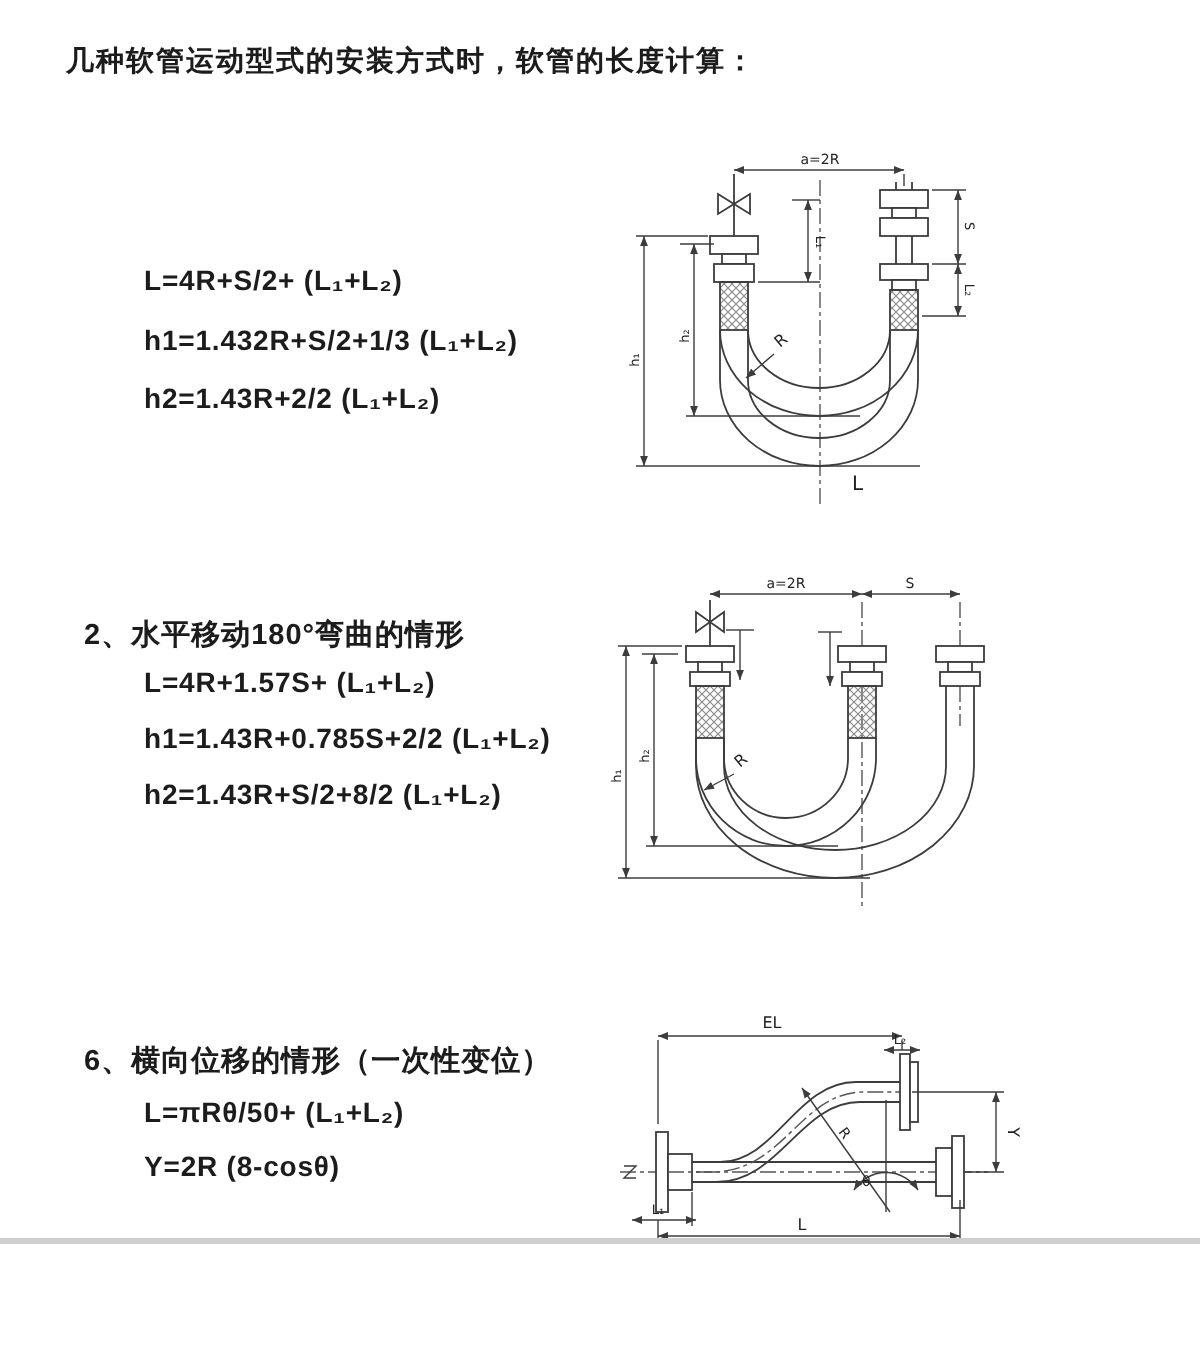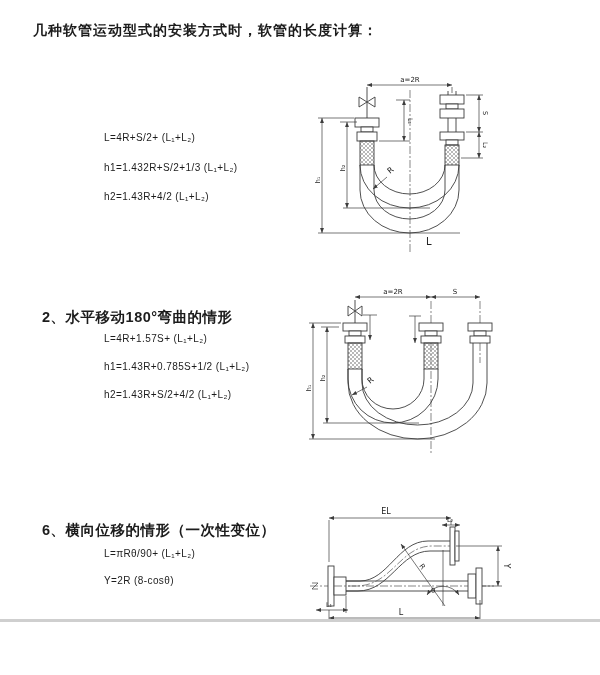--- a/index.html
+++ b/index.html
@@ -1,21 +1,21 @@
 <!DOCTYPE html>
 <html><head>
 <meta charset="utf-8">
 <style>
   html,body{margin:0;padding:0;background:#ffffff;}
   .page{position:relative;width:600px;height:622px;background:#fff;overflow:hidden;
         font-family:"Liberation Sans","DejaVu Sans",sans-serif;color:#1c1c1c;}
   .txt{position:absolute;white-space:nowrap;}
   .title{left:33px;top:22px;font-size:14px;font-weight:700;letter-spacing:1px;}
   .head{font-size:14.5px;font-weight:600;letter-spacing:0.5px;}
-  .frm{font-size:10px;font-weight:400;letter-spacing:0.4px;margin-left:32px;}
+  .frm{font-size:14px;font-weight:700;letter-spacing:0.4px;}
   .s1-h{left:42px;top:103px;} .s1-f0{left:72px;top:132px;} .s1-f1{left:72px;top:162px;} .s1-f2{left:72px;top:191px;}
   .s2-h{left:42px;top:308px;} .s2-f0{left:72px;top:333px;} .s2-f1{left:72px;top:361px;} .s2-f2{left:72px;top:389px;}
   .s3-h{left:42px;top:521px;} .s3-f0{left:72px;top:548px;} .s3-f1{left:72px;top:575px;} .s3-f2{left:72px;top:601px;}
   svg{position:absolute;}
   .d1{left:310px;top:70px;} .d2{left:303px;top:283px;} .d3{left:298px;top:498px;}
   .obj{stroke:#3c3c3c;stroke-width:0.9;fill:none;}
   .objf{stroke:#3c3c3c;stroke-width:0.9;fill:#ffffff;}
   .dim{stroke:#3c3c3c;stroke-width:0.7;fill:none;}
   .cl{stroke:#555;stroke-width:0.7;fill:none;stroke-dasharray:8 2 2 2;}
   .braid{stroke:#3c3c3c;stroke-width:0.9;}
@@ -25,29 +25,29 @@
 </style>
 </head>
 <body>
 
 <div class="page">
 
   <div class="txt title">几种软管运动型式的安装方式时，软管的长度计算：</div>
 
   <div class="txt frm s1-f0">L=4R+S/2+ (L₁+L₂)</div>
   <div class="txt frm s1-f1">h1=1.432R+S/2+1/3 (L₁+L₂)</div>
-  <div class="txt frm s1-f2">h2=1.43R+4/2 (L₁+L₂)</div>
+  <div class="txt frm s1-f2">h2=1.43R+2/2 (L₁+L₂)</div>
 
   <div class="txt head s2-h">2、水平移动180°弯曲的情形</div>
   <div class="txt frm s2-f0">L=4R+1.57S+ (L₁+L₂)</div>
-  <div class="txt frm s2-f1">h1=1.43R+0.785S+1/2 (L₁+L₂)</div>
-  <div class="txt frm s2-f2">h2=1.43R+S/2+4/2 (L₁+L₂)</div>
+  <div class="txt frm s2-f1">h1=1.43R+0.785S+2/2 (L₁+L₂)</div>
+  <div class="txt frm s2-f2">h2=1.43R+S/2+8/2 (L₁+L₂)</div>
 
   <div class="txt head s3-h">6、横向位移的情形（一次性变位）</div>
-  <div class="txt frm s3-f0">L=πRθ/90+ (L₁+L₂)</div>
+  <div class="txt frm s3-f0">L=πRθ/50+ (L₁+L₂)</div>
   <div class="txt frm s3-f1">Y=2R (8-cosθ)</div>
 
   <svg class="d1" width="260" height="190" viewBox="0 0 260 190">
     <defs>
       <marker id="ar1" viewBox="0 0 10 10" refX="9" refY="5" markerWidth="8" markerHeight="8" orient="auto-start-reverse">
         <path d="M0,1.5 L9,5 L0,8.5 z" fill="#3c3c3c"></path>
       </marker>
       <pattern id="braid1" width="4" height="4" patternUnits="userSpaceOnUse">
         <path d="M0,4 L4,0 M0,0 L4,4" stroke="#8a8a8a" stroke-width="0.6"></path>
       </pattern>

